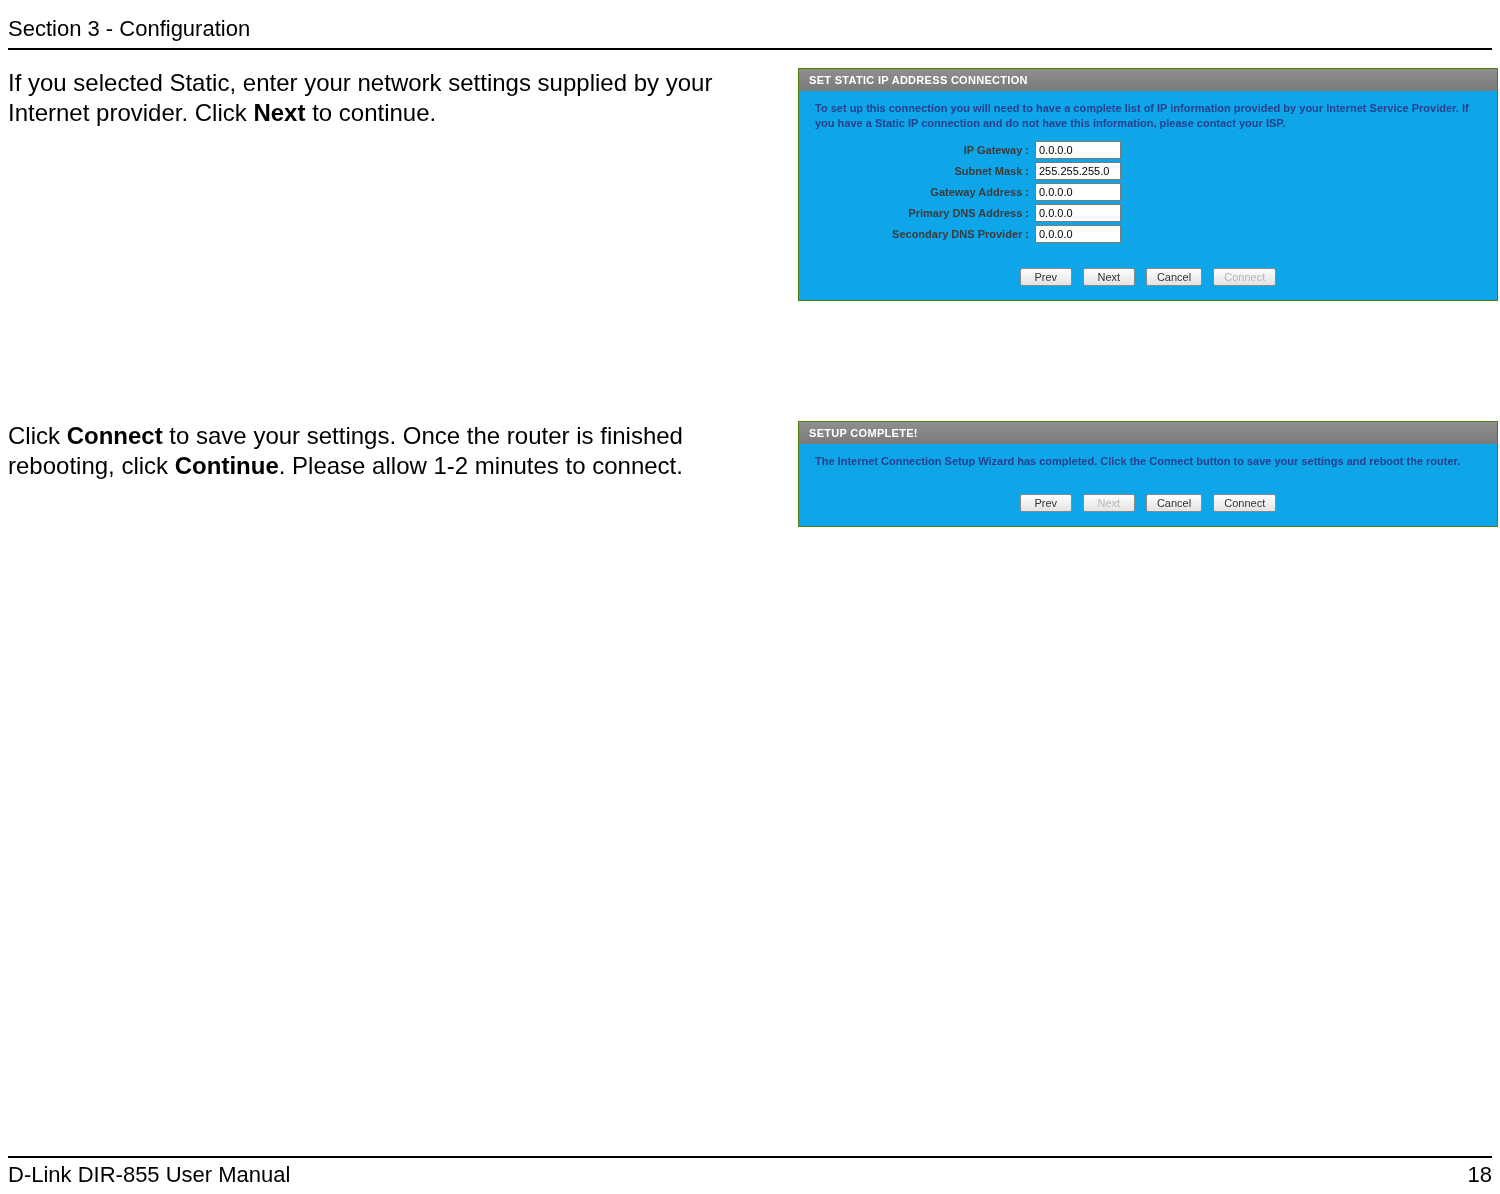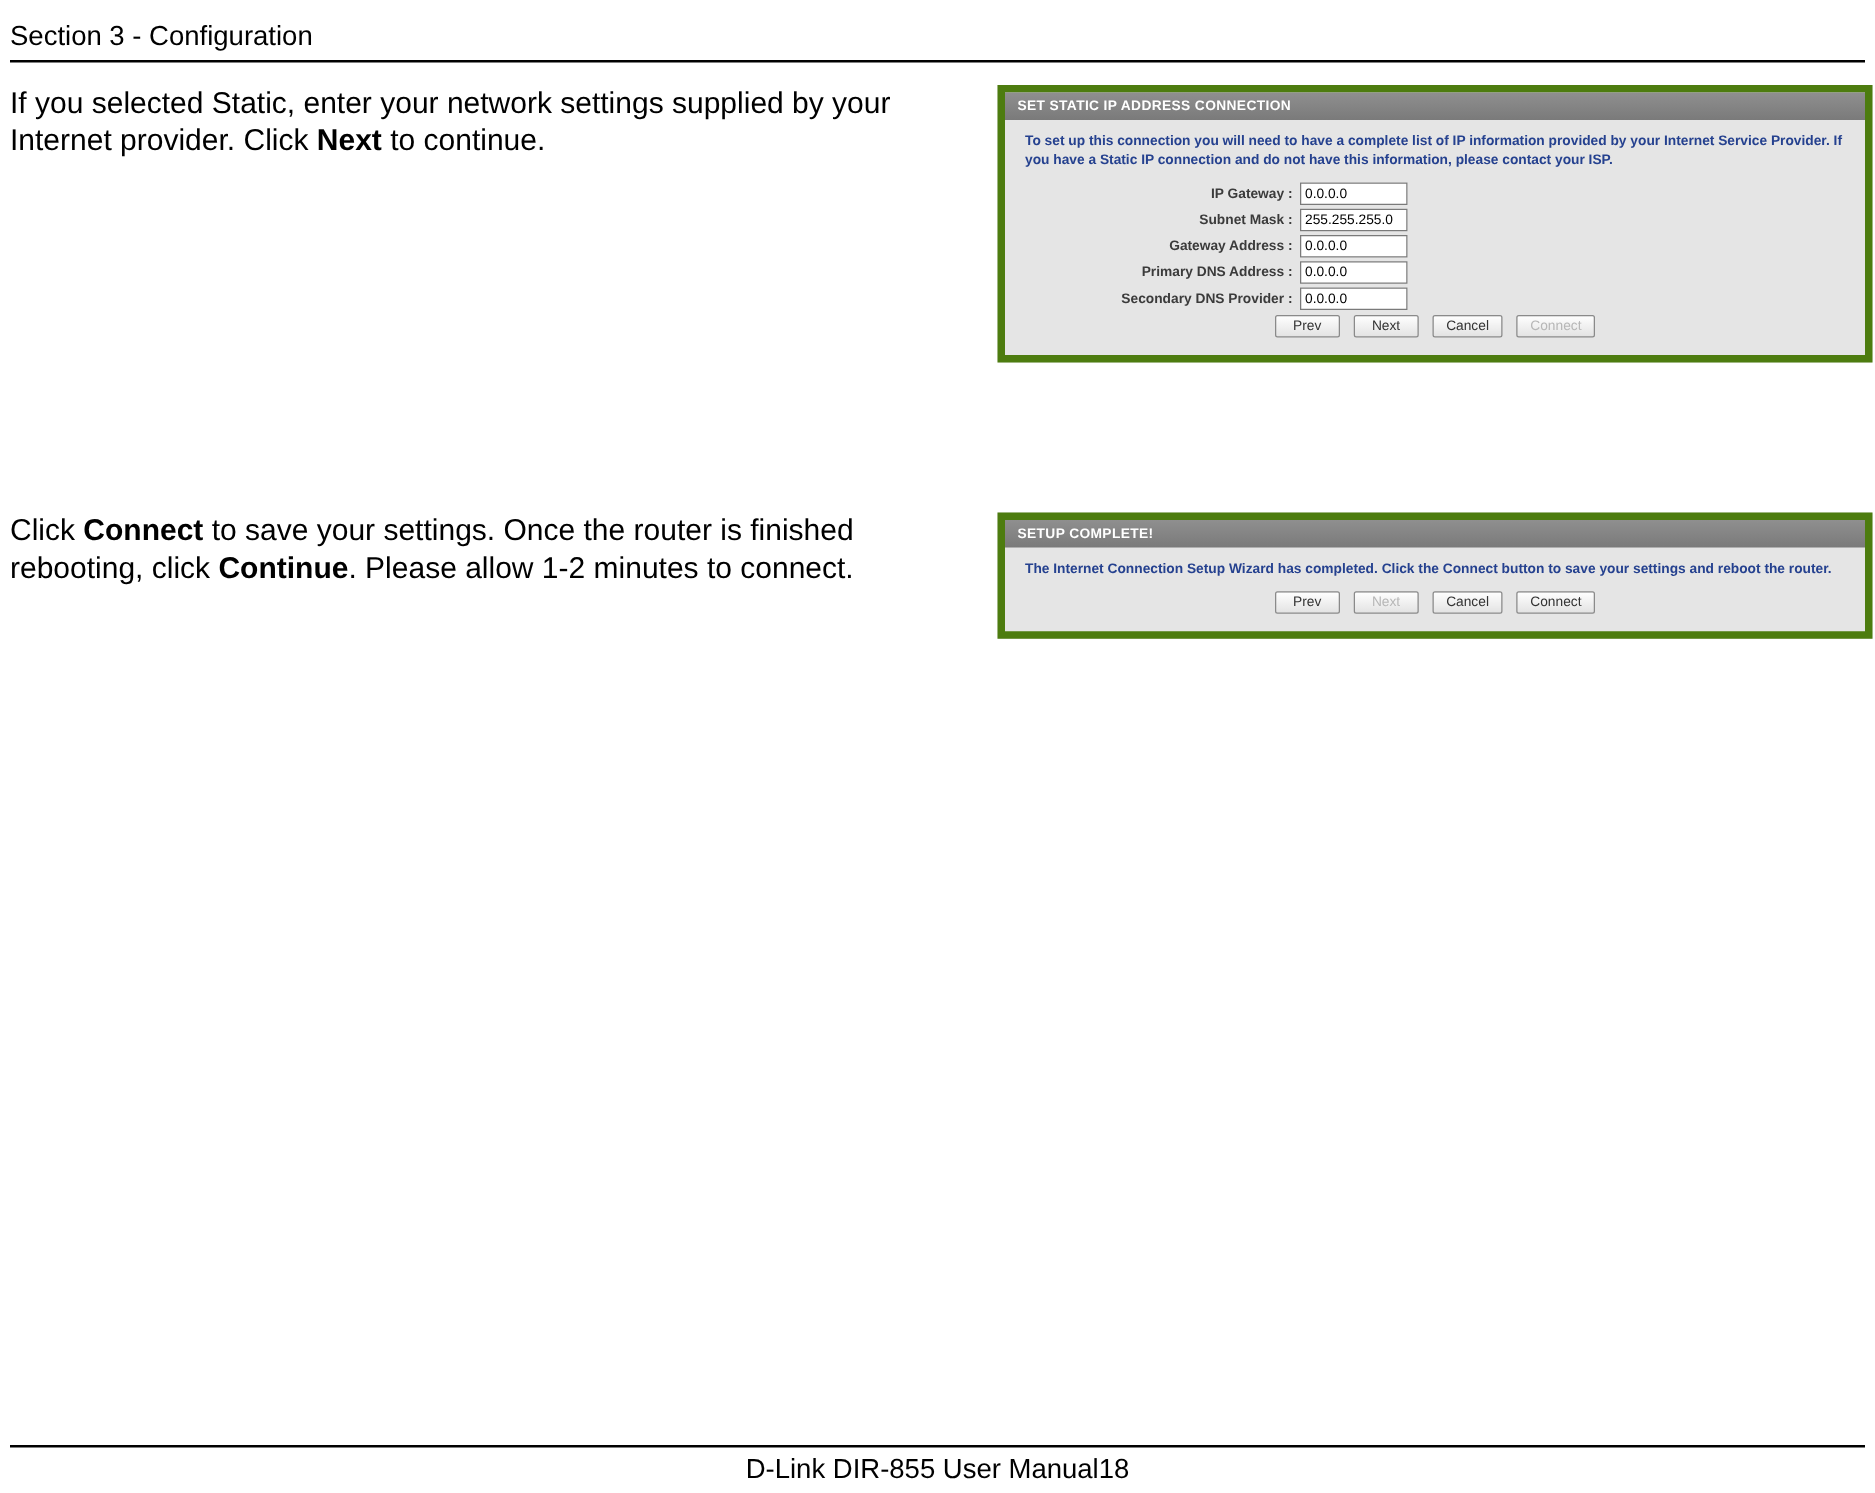--- a/index.html
+++ b/index.html
@@ -5,33 +5,33 @@
   * { box-sizing: border-box; margin: 0; padding: 0; }
   html, body { width: 1500px; height: 1194px; background: #fff; font-family: Arial, Helvetica, sans-serif; color: #000; }
   .page { width: 1500px; height: 1194px; position: relative; padding: 16px 8px; }
   .section-header { font-size: 22px; font-weight: 400; padding: 0 0 6px 0; }
   hr.top-rule { border: none; border-top: 2px solid #000; margin-bottom: 18px; }
   hr.bottom-rule { border: none; border-top: 2px solid #000; }
   .row { display: flex; align-items: flex-start; }
   .instructions { flex: 0 0 790px; font-size: 24px; line-height: 1.25; padding-right: 18px; }
   .instructions b { font-weight: 700; }
   .dialog-col { flex: 0 0 700px; }
-  .dialog { border: 6px solid #4d7c0f; background: #e5e5e5; font-family: Verdana, Tahoma, sans-serif; font-size: 11px; color: #3b3b3b; }
+  .dialog { border: 1px solid #4d7c0f; background: #0ea5e9; font-family: Verdana, Tahoma, sans-serif; font-size: 11px; color: #3b3b3b; }
   .dialog-title { background: #8e8e8e; background: linear-gradient(#8f8f8f,#7a7a7a); color: #fff; font-weight: 700; padding: 5px 10px; letter-spacing: .3px; font-size: 11px; }
   .dialog-body { padding: 10px 16px 14px 16px; }
   .dialog-blurb { color: #25418f; font-weight: 700; font-size: 11px; line-height: 1.35; margin-bottom: 10px; }
   .form-row { display: flex; align-items: center; margin: 3px 0; }
   .form-label { flex: 0 0 220px; text-align: right; font-weight: 700; padding-right: 6px; font-size: 11px; }
   .form-input { width: 86px; height: 18px; border: 1px solid #7a7a7a; font-size: 11px; padding: 1px 3px; background:#fff; }
-  .btn-row { text-align: center; margin-top: 4px; }
+  .btn-row { text-align: center; margin-top: 25px; }
   .btn { display: inline-block; min-width: 52px; padding: 2px 10px; margin: 0 4px; border: 1px solid #8a8a8a; background: linear-gradient(#fefefe,#e3e3e3); border-radius: 2px; font-size: 11px; cursor: pointer; color:#333; }
   .btn.disabled { color: #b7b7b7; cursor: default; }
   .spacer { height: 120px; }
   .footer { position: absolute; bottom: 6px; left: 8px; right: 8px; }
-  .footer-bar { display: flex; justify-content: center; font-size: 22px; padding-top: 4px; }
+  .footer-bar { display: flex; justify-content: space-between; font-size: 22px; padding-top: 4px; }
 </style>
 </head>
 <body>
 
 <div class="page">
   <div class="section-header">Section 3 - Configuration</div>
   <hr class="top-rule">
 
   <div class="row">
     <div class="instructions">

